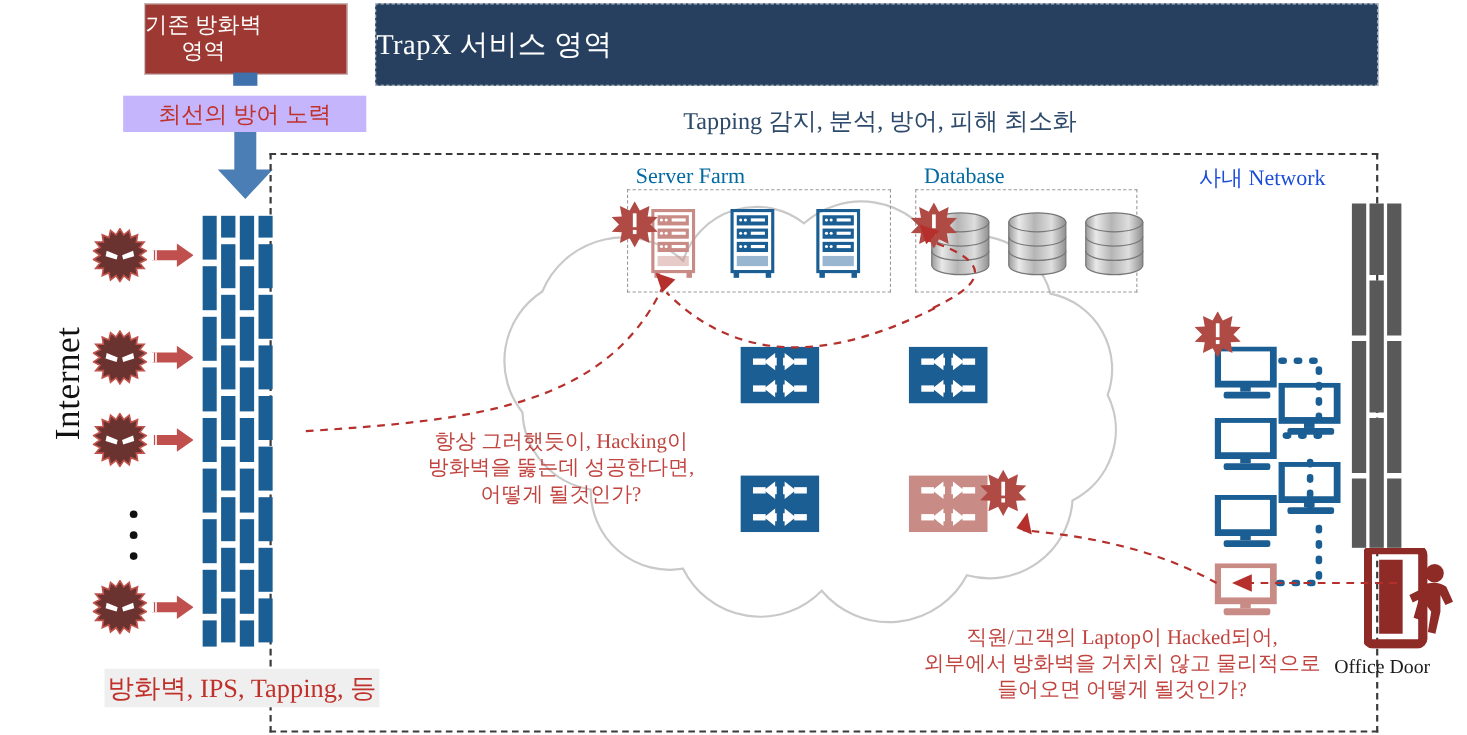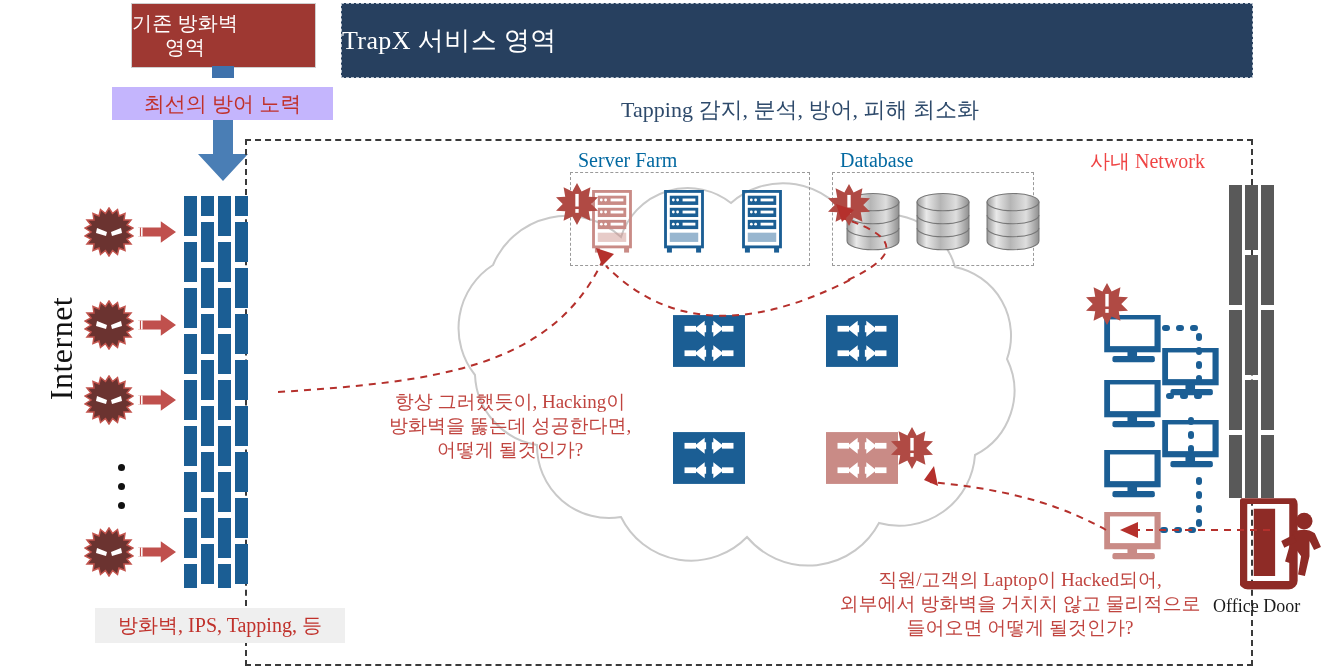--- a/index.html
+++ b/index.html
@@ -34,21 +34,21 @@
 
   
   #down-arrow{left:196px;top:120px;width:54px;height:62px;}
 
   
   #internal-network-frame{
     left:245px;top:139px;width:1004px;height:523px;
     border:2px dashed #3a3a3a;
   }
   #internal-network-label{
-    left:1090px;top:148px;color:#ef4444;font-size:20px;white-space:nowrap;
+    left:1090px;top:148px;color:#1d4ed8;font-size:20px;white-space:nowrap;
   }
 
   
   #internet-label{
     left:-9px;top:330px;width:140px;
     transform:rotate(-90deg);transform-origin:center center;
     text-align:center;font-size:32px;color:#111;letter-spacing:.5px;
   }
   .threat{width:50px;height:50px;}
   .threat-arrow{width:38px;height:26px;}
@@ -58,21 +58,21 @@
 
   
   #firewall-wall{left:184px;top:196px;width:64px;height:392px;overflow:hidden;}
   .brick-col{position:absolute;top:0;width:13px;height:100%;}
   .brick{position:absolute;width:13px;background:#1B5E94;}
 
   
   #firewall-tech-label{
     left:95px;top:608px;width:250px;height:35px;background:#efefef;
     display:flex;align-items:center;justify-content:center;
-    color:#C0312B;font-size:20px;white-space:nowrap;
+    color:#C0312B;font-size:24px;white-space:nowrap;
   }
 
   
   .group-box{border:1px dashed #9a9a9a;}
   #server-farm-box{left:570px;top:172px;width:238px;height:92px;}
   #database-box{left:832px;top:172px;width:200px;height:92px;}
   .group-label{color:#0369a1;font-size:20px;white-space:nowrap;}
   #server-farm-label{left:578px;top:149px;}
   #database-label{left:840px;top:149px;}
 

